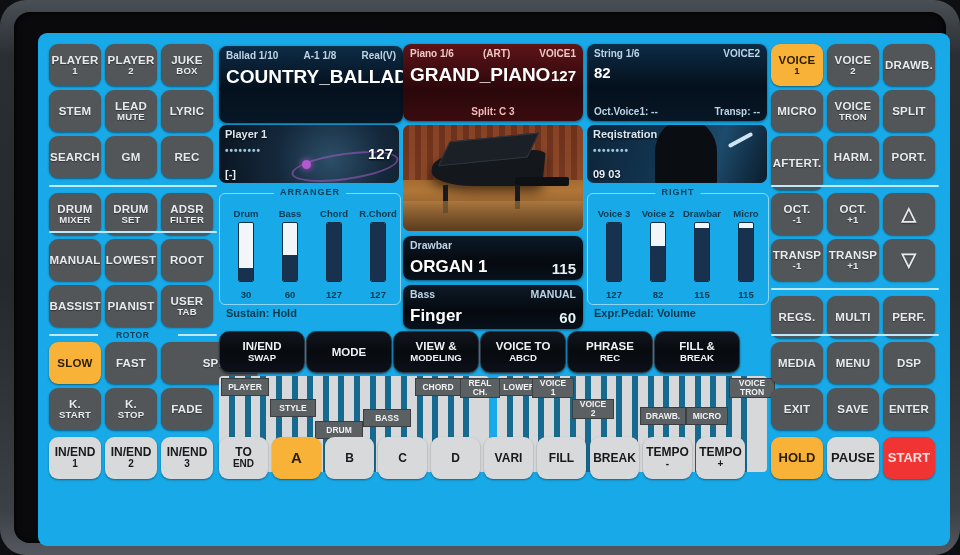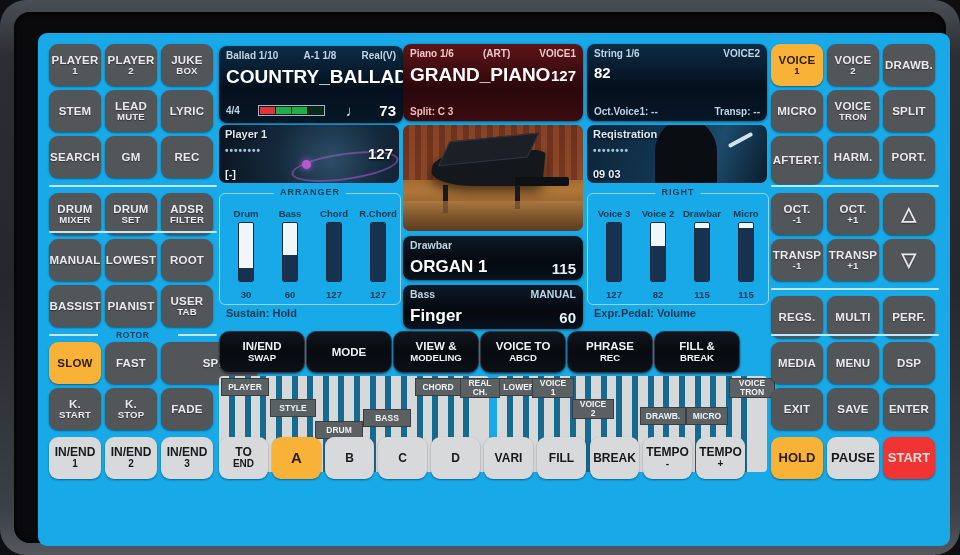--- a/index.html
+++ b/index.html
@@ -198,44 +198,33 @@
     <div class="lcd blue" style="left:181px;top:13px;width:184px;height:77px;">
       <div class="row toprow">
         <span>Ballad 1/10</span>
         <span>A-1 1/8</span>
         <span>Real(V)</span>
       </div>
       <div class="row bigrow">
         <span>COUNTRY_BALLAD</span>
 
       </div>
-      <div class="row botrow">
-        <span>4/4</span>
-        <span class="meter" id="beat-meter">
-              <i style="background: rgb(224, 53, 53);"></i>
-              <i style="background: rgb(31, 174, 74);"></i>
-              <i style="background: rgb(31, 174, 74);"></i>
-              <i style="background: rgb(13, 42, 24);"></i>
-            </span>
-        <span style="font-size:15px;color:#dfeaf2;margin-left:2px;">♩</span>
-        <span style="font-size:15px;color:#fff;">73</span>
-      </div>
     </div>
 
     <div class="lcd red" style="left:365px;top:11px;width:180px;height:77px;">
       <div class="row toprow">
         <span>Piano 1/6</span>
         <span>(ART)</span>
         <span>VOICE1</span>
       </div>
       <div class="row bigrow">
         <span>GRAND_PIANO</span>
         <span style="font-size:15px;">127</span>
       </div>
-      <div class="row botrow" style="justify-content:flex-start;">
+      <div class="row botrow" style="justify-content:center;">
         <span>Split: C 3</span>
       </div>
     </div>
 
     <div class="lcd blue" style="left:549px;top:11px;width:180px;height:77px;">
       <div class="row toprow">
         <span>String 1/6</span>
         <span>VOICE2</span>
       </div>
       <div class="row bigrow">
@@ -512,21 +501,21 @@
           </div>
           <div class="gbtn" style="left: 733px; top: 57px; width: 52px; height: 42px;">
             <div>MICRO</div>
           </div>
           <div class="gbtn" style="left: 789px; top: 57px; width: 52px; height: 42px;">
             <div>VOICE<small>TRON</small></div>
           </div>
           <div class="gbtn" style="left: 845px; top: 57px; width: 52px; height: 42px;">
             <div>SPLIT</div>
           </div>
-          <div class="gbtn" style="left: 733px; top: 103px; width: 52px; height: 48px;">
+          <div class="gbtn" style="left: 733px; top: 103px; width: 52px; height: 54px;">
             <div>AFTERT.</div>
           </div>
           <div class="gbtn" style="left: 789px; top: 103px; width: 52px; height: 42px;">
             <div>HARM.</div>
           </div>
           <div class="gbtn" style="left: 845px; top: 103px; width: 52px; height: 42px;">
             <div>PORT.</div>
           </div>
           <div class="gbtn" style="left: 733px; top: 160px; width: 52px; height: 42px;">
             <div>OCT.<small>-1</small></div>

